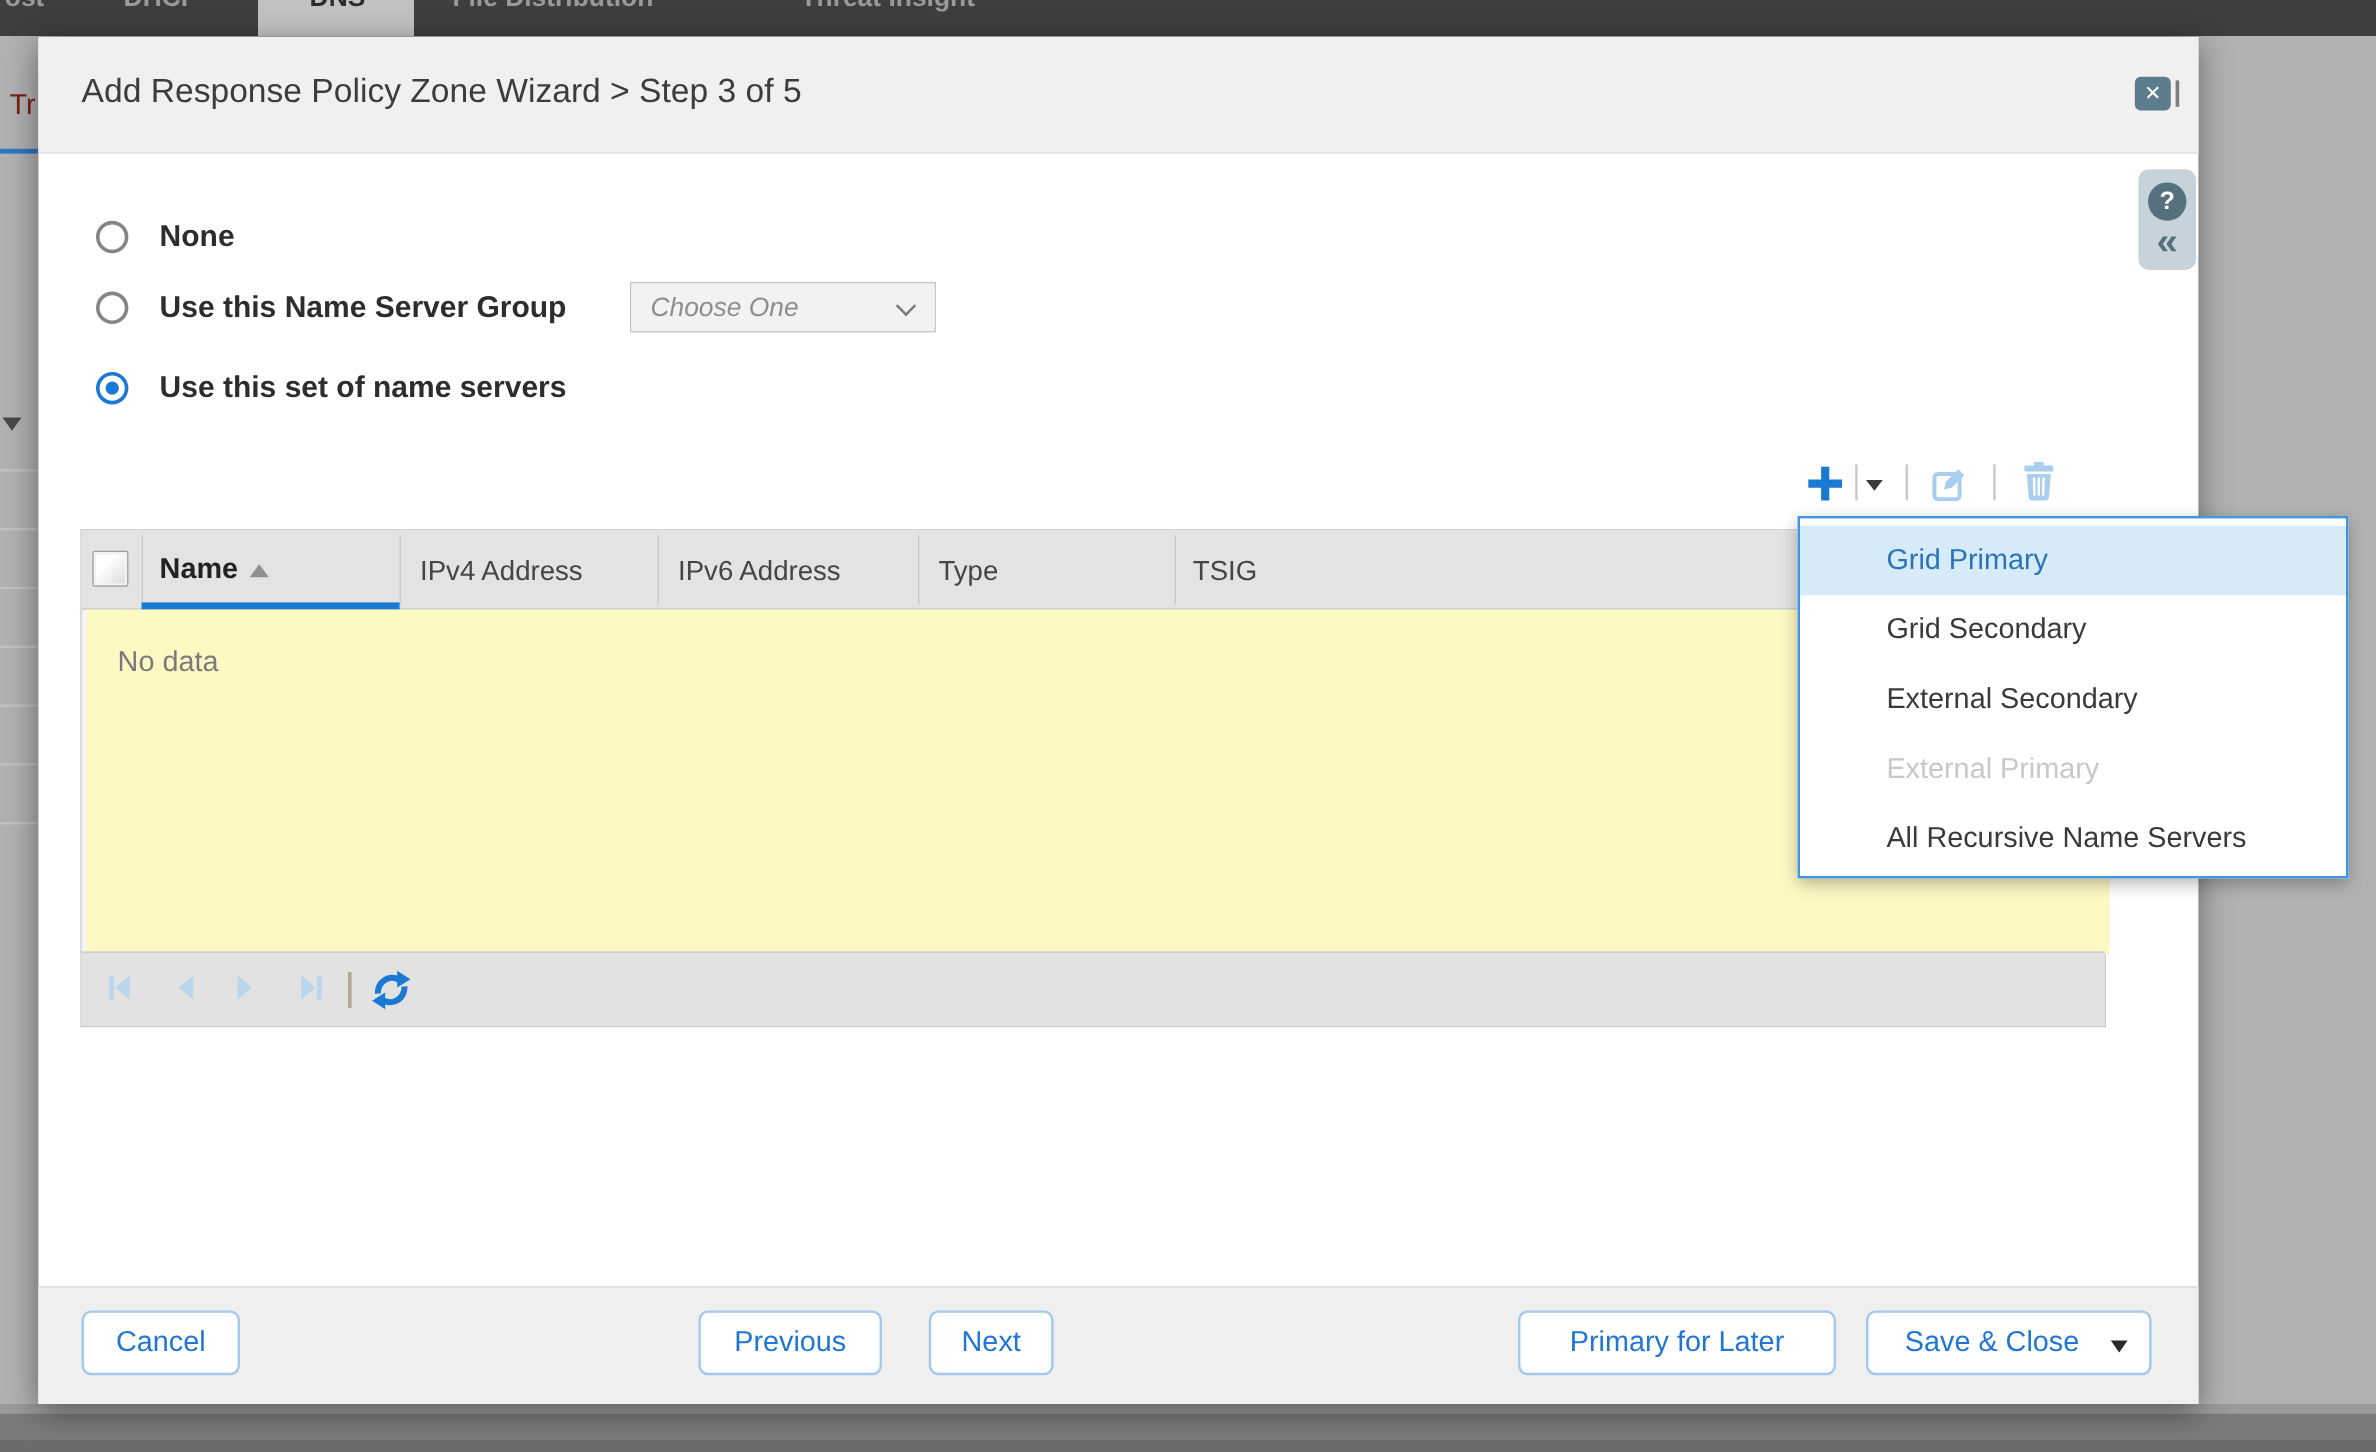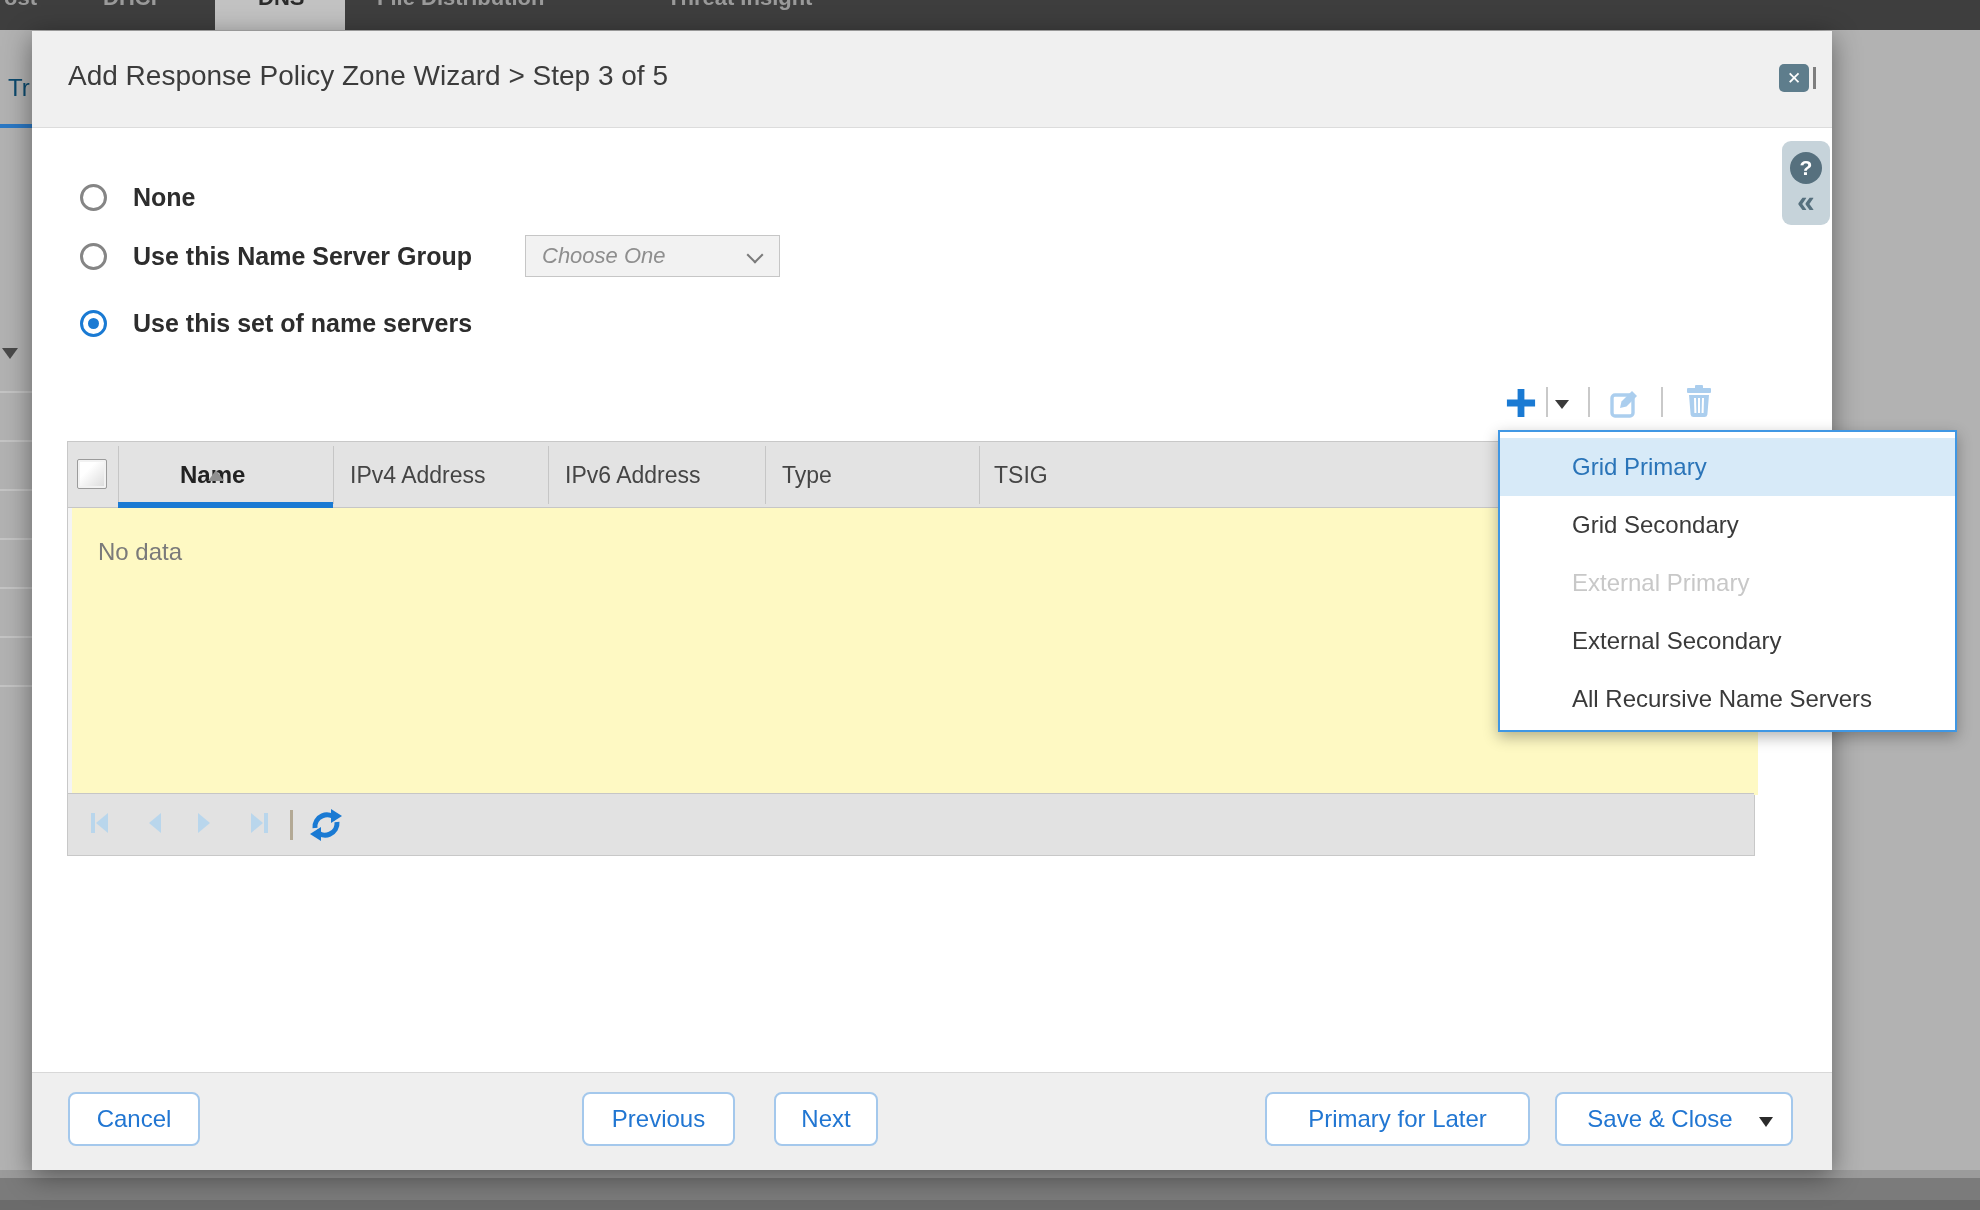--- a/index.html
+++ b/index.html
@@ -13,21 +13,21 @@
   .tabbar .tab-label { position:absolute; top:-13px; font-size:22px; font-weight:600; color:#9a9a9a; white-space:nowrap; line-height:22px; }
   .tab-ost   { left:4px;   }
   .tab-dhcp  { left:103px; }
   .tab-filedist { left:377px; }
   .tab-threat   { left:667px; }
   .tab-dns-active { position:absolute; left:215px; top:0; width:130px; height:30px; background:#c2c2c2; }
   .tab-dns-active .tab-label { position:absolute; left:43px; top:-13px; color:#2b2b2b; font-weight:700; }
   
   .bg-left  { position:absolute; left:0; top:30px; width:32px; height:1140px; background:#b2b2b2; z-index:1; }
   .bg-right { position:absolute; left:1832px; top:30px; width:148px; height:1140px; background:#b0b0b0; z-index:1; }
-  .frag-tr { position:absolute; left:8px; top:44px; font-size:24px; color:#0c4a6e; white-space:nowrap; }
+  .frag-tr { position:absolute; left:8px; top:44px; font-size:24px; color:#7f1d1d; white-space:nowrap; }
   .frag-rulesets { position:absolute; left:2px; top:46px; font-size:24px; color:#2b78c4; white-space:nowrap; }
   .blue-underline { position:absolute; top:94px; height:4px; background:#2b78c4; left:0; width:100%; }
   .frag-on { position:absolute; left:124px; top:398px; font-size:23px; color:#3b3b3b; }
   .bg-line { position:absolute; left:0; width:100%; height:2px; background:#c4c4c4; }
   .bg-caret-down { position:absolute; left:2px; top:318px; width:0; height:0;
      border-left:8px solid transparent; border-right:8px solid transparent; border-top:11px solid #4a4a4a; }
   
   .strip-a { position:absolute; left:0; top:1170px; width:1980px; height:8px;  background:#9b9b9b; }
   .strip-b { position:absolute; left:0; top:1178px; width:1980px; height:22px; background:#7b7b7b; }
   .strip-c { position:absolute; left:0; top:1200px; width:1980px; height:10px; background:#6b6b6b; }
@@ -63,21 +63,21 @@
   .tb-plus { position:absolute; left:1472px; top:355px; width:34px; height:34px; }
   .tb-caret { position:absolute; left:1523px; top:369px; width:0; height:0;
               border-left:7px solid transparent; border-right:7px solid transparent; border-top:9px solid #3a3a3a; }
   .tb-edit  { position:absolute; left:1578px; top:356px; }
   .tb-trash { position:absolute; left:1653px; top:354px; }
   
   .ns-table { position:absolute; left:35px; top:410px; width:1688px; height:415px; border:1px solid #c8c8c8; background:#f4f4f4; }
   .tbl-header { position:absolute; left:0; top:0; width:100%; height:66px; background:#e3e3e3; border-bottom:1px solid #c6c6c6; }
   .col-sep { position:absolute; top:4px; width:1px; height:58px; background:#c6c6c6; }
   .hdr-label { position:absolute; top:18px; font-size:23px; color:#454545; line-height:30px; white-space:nowrap; }
-  .hdr-name { font-weight:700; color:#222; font-size:24px;margin-left:47px; }
+  .hdr-name { font-weight:700; color:#222; font-size:24px; }
   .sort-asc { position:absolute; left:140px; top:28px; width:0; height:0;
               border-left:8px solid transparent; border-right:8px solid transparent; border-bottom:11px solid #909090; }
   .sort-underline { position:absolute; left:50px; top:60px; width:215px; height:6px; background:#1a7ad3; }
   .hdr-checkbox { position:absolute; left:9px; top:17px; width:30px; height:30px; border:1px solid #9b9b9b; border-radius:2px;
                   background:linear-gradient(135deg,#ffffff 35%,#d9d9d9 100%); box-shadow:inset 0 0 0 2px #f2f2f2; }
   .tbl-body { position:absolute; left:4px; top:66px; width:100%; height:287px; background:#fef9c3; }
   .no-data { position:absolute; left:26px; top:30px; font-size:24px; color:#7a7a7a; }
   .tbl-pag { position:absolute; left:0; bottom:0; width:100%; height:62px; background:#e2e2e2; border-top:1px solid #c6c6c6; }
   .pag-ic { position:absolute; top:16px; }
   .pag-sep { position:absolute; left:222px; top:16px; width:3px; height:30px; background:#b3a995; }
@@ -222,22 +222,22 @@
           <polygon points="23,2 23,16 34,9" fill="#1a7ad3"></polygon>
           <path d="M29 15 A12 12 0 0 1 8 24" fill="none" stroke="#1a7ad3" stroke-width="5"></path>
           <polygon points="13,20 13,34 2,27" fill="#1a7ad3"></polygon>
         </svg>
       </div>
     </div>
 
     <div class="add-menu">
       <div class="menu-item highlighted">Grid Primary</div>
       <div class="menu-item">Grid Secondary</div>
+      <div class="menu-item">External Secondary</div>
       <div class="menu-item disabled">External Primary</div>
-      <div class="menu-item">External Secondary</div>
       <div class="menu-item">All Recursive Name Servers</div>
     </div>
 
     <div class="dlg-footer">
       <div class="btn btn-cancel">
         <span class="btn-text">Cancel</span>
       </div>
       <div class="btn btn-previous">
         <span class="btn-text">Previous</span>
       </div>

